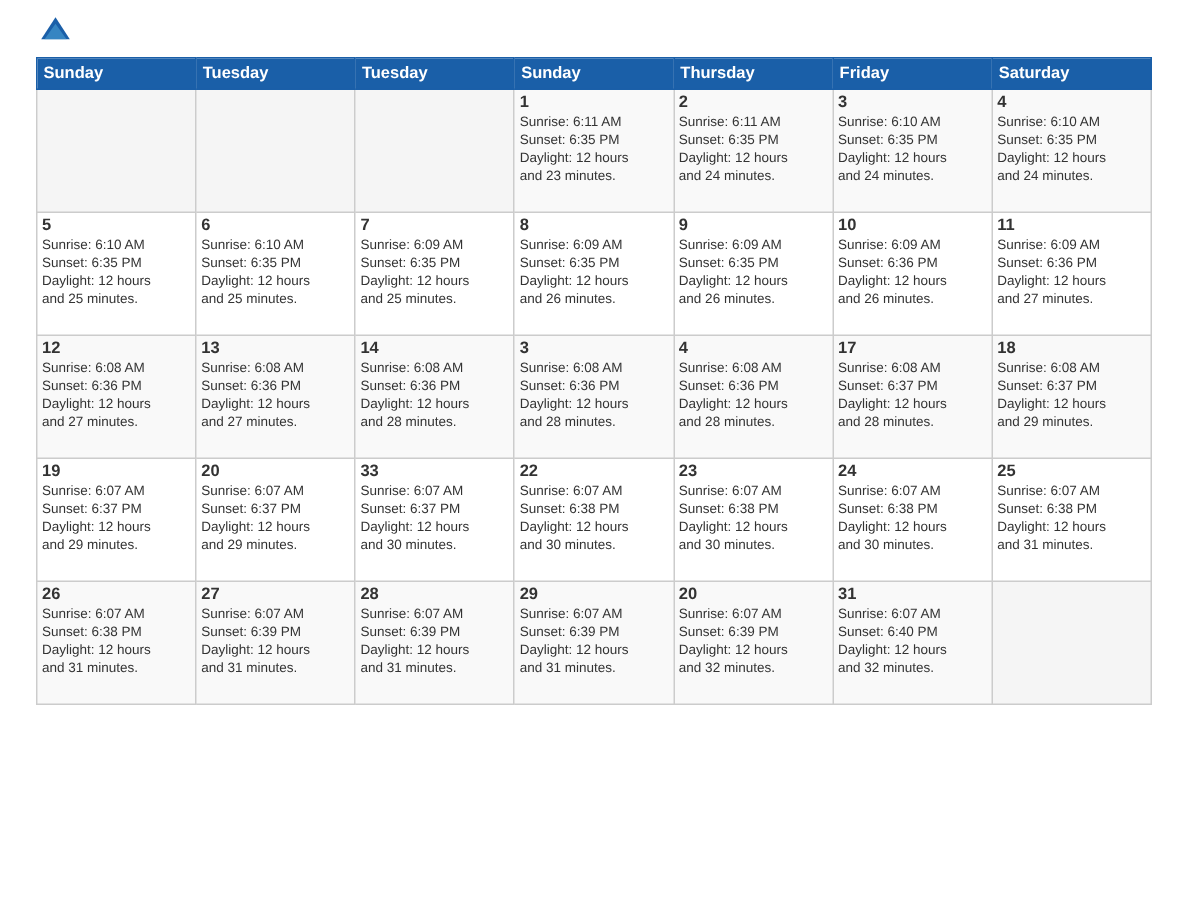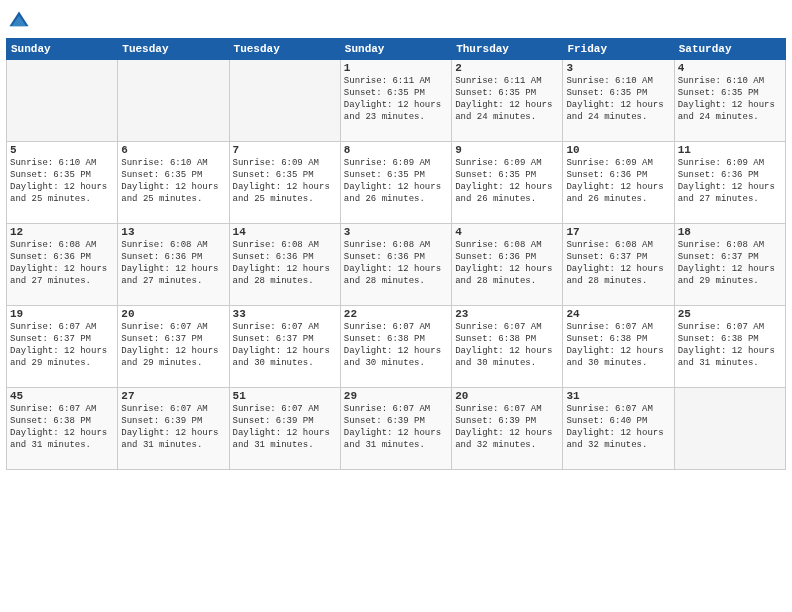--- a/index.html
+++ b/index.html
@@ -6,22 +6,21 @@
     body {
       width: 792px;
       height: 612px;
       font-family: Arial, sans-serif;
       background: #fff;
       overflow: hidden;
     }
     .page {
       width: 792px;
       height: 612px;
-      padding: 10px 6px;
-      font-family: Liberation Mono, monospace;
+      padding: 10px 24px;
     }
     .header {
       display: flex;
       justify-content: space-between;
       align-items: flex-start;
       margin-bottom: 6px;
     }
     .logo {
       display: flex;
       align-items: center;
@@ -242,29 +241,29 @@
             <span class="day-number">24</span>
             <div class="day-info">Sunrise: 6:07 AM<br>Sunset: 6:38 PM<br>Daylight: 12 hours<br>and 30 minutes.</div>
           </td>
           <td>
             <span class="day-number">25</span>
             <div class="day-info">Sunrise: 6:07 AM<br>Sunset: 6:38 PM<br>Daylight: 12 hours<br>and 31 minutes.</div>
           </td>
         </tr>
         <tr>
           <td>
-            <span class="day-number">45</span>
+            <span class="day-number">26</span>
             <div class="day-info">Sunrise: 6:07 AM<br>Sunset: 6:38 PM<br>Daylight: 12 hours<br>and 31 minutes.</div>
           </td>
           <td>
             <span class="day-number">27</span>
             <div class="day-info">Sunrise: 6:07 AM<br>Sunset: 6:39 PM<br>Daylight: 12 hours<br>and 31 minutes.</div>
           </td>
           <td>
-            <span class="day-number">51</span>
+            <span class="day-number">28</span>
             <div class="day-info">Sunrise: 6:07 AM<br>Sunset: 6:39 PM<br>Daylight: 12 hours<br>and 31 minutes.</div>
           </td>
           <td>
             <span class="day-number">29</span>
             <div class="day-info">Sunrise: 6:07 AM<br>Sunset: 6:39 PM<br>Daylight: 12 hours<br>and 31 minutes.</div>
           </td>
           <td>
             <span class="day-number">20</span>
             <div class="day-info">Sunrise: 6:07 AM<br>Sunset: 6:39 PM<br>Daylight: 12 hours<br>and 32 minutes.</div>
           </td>

